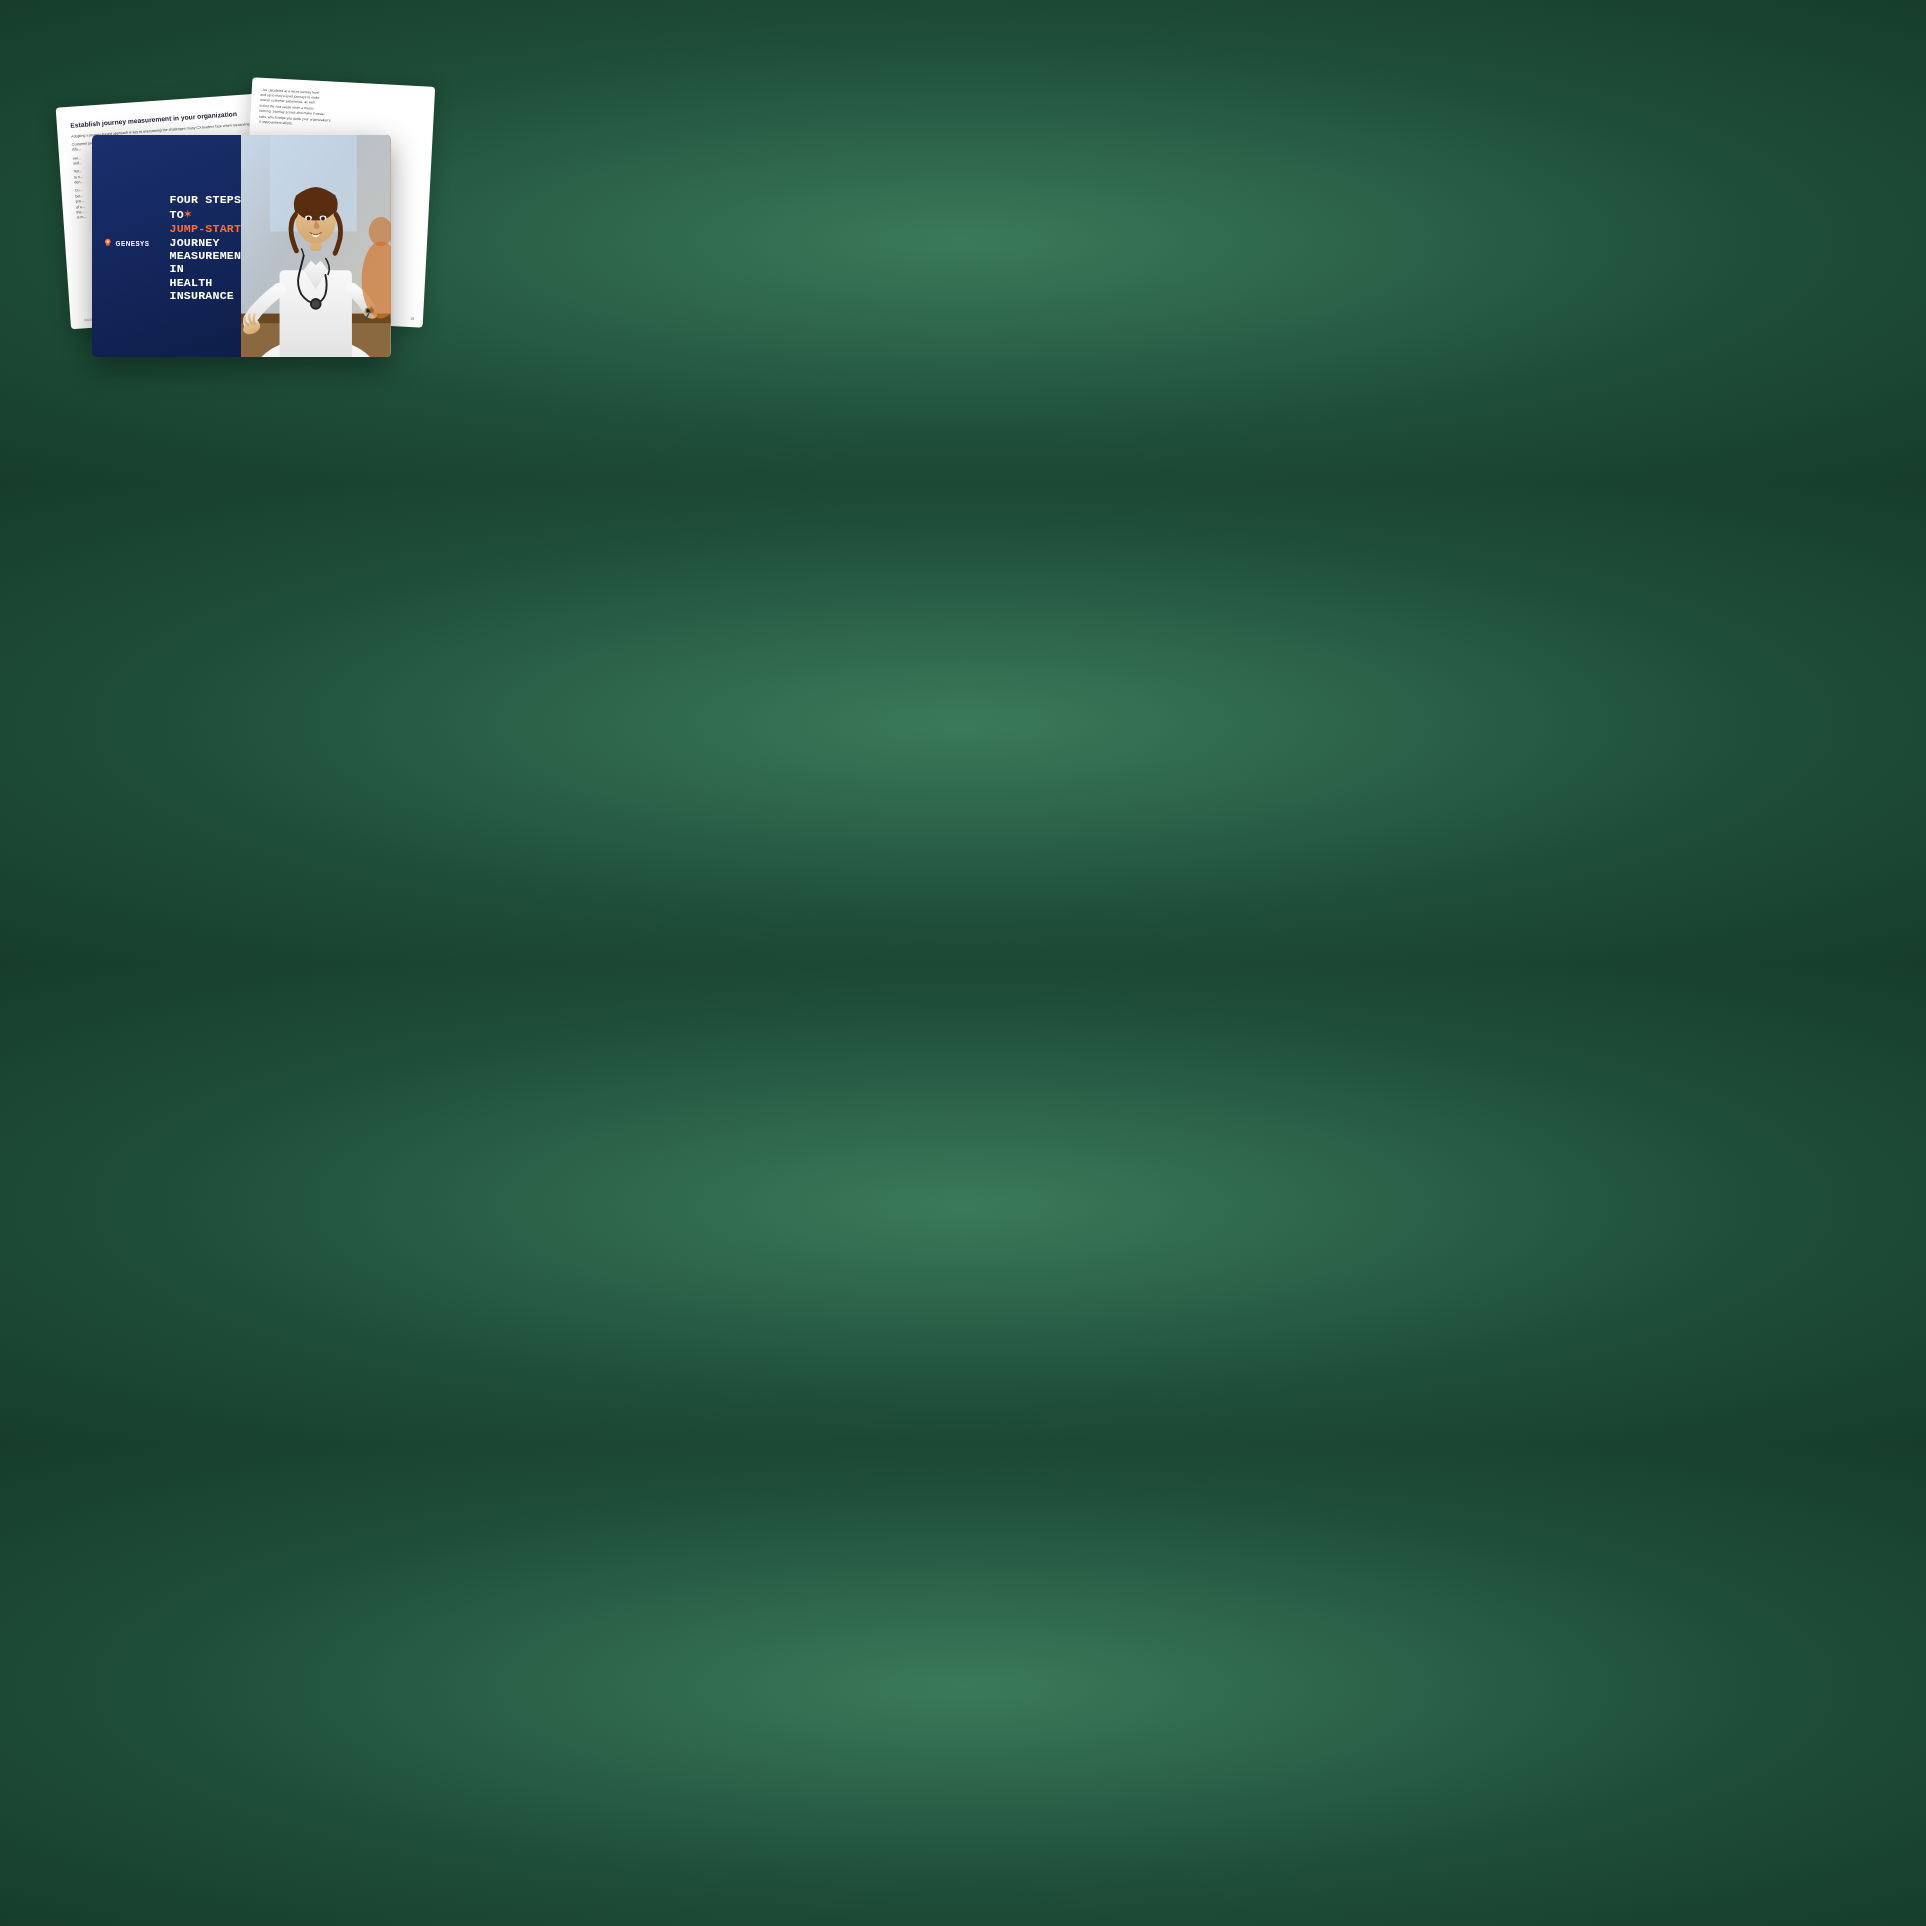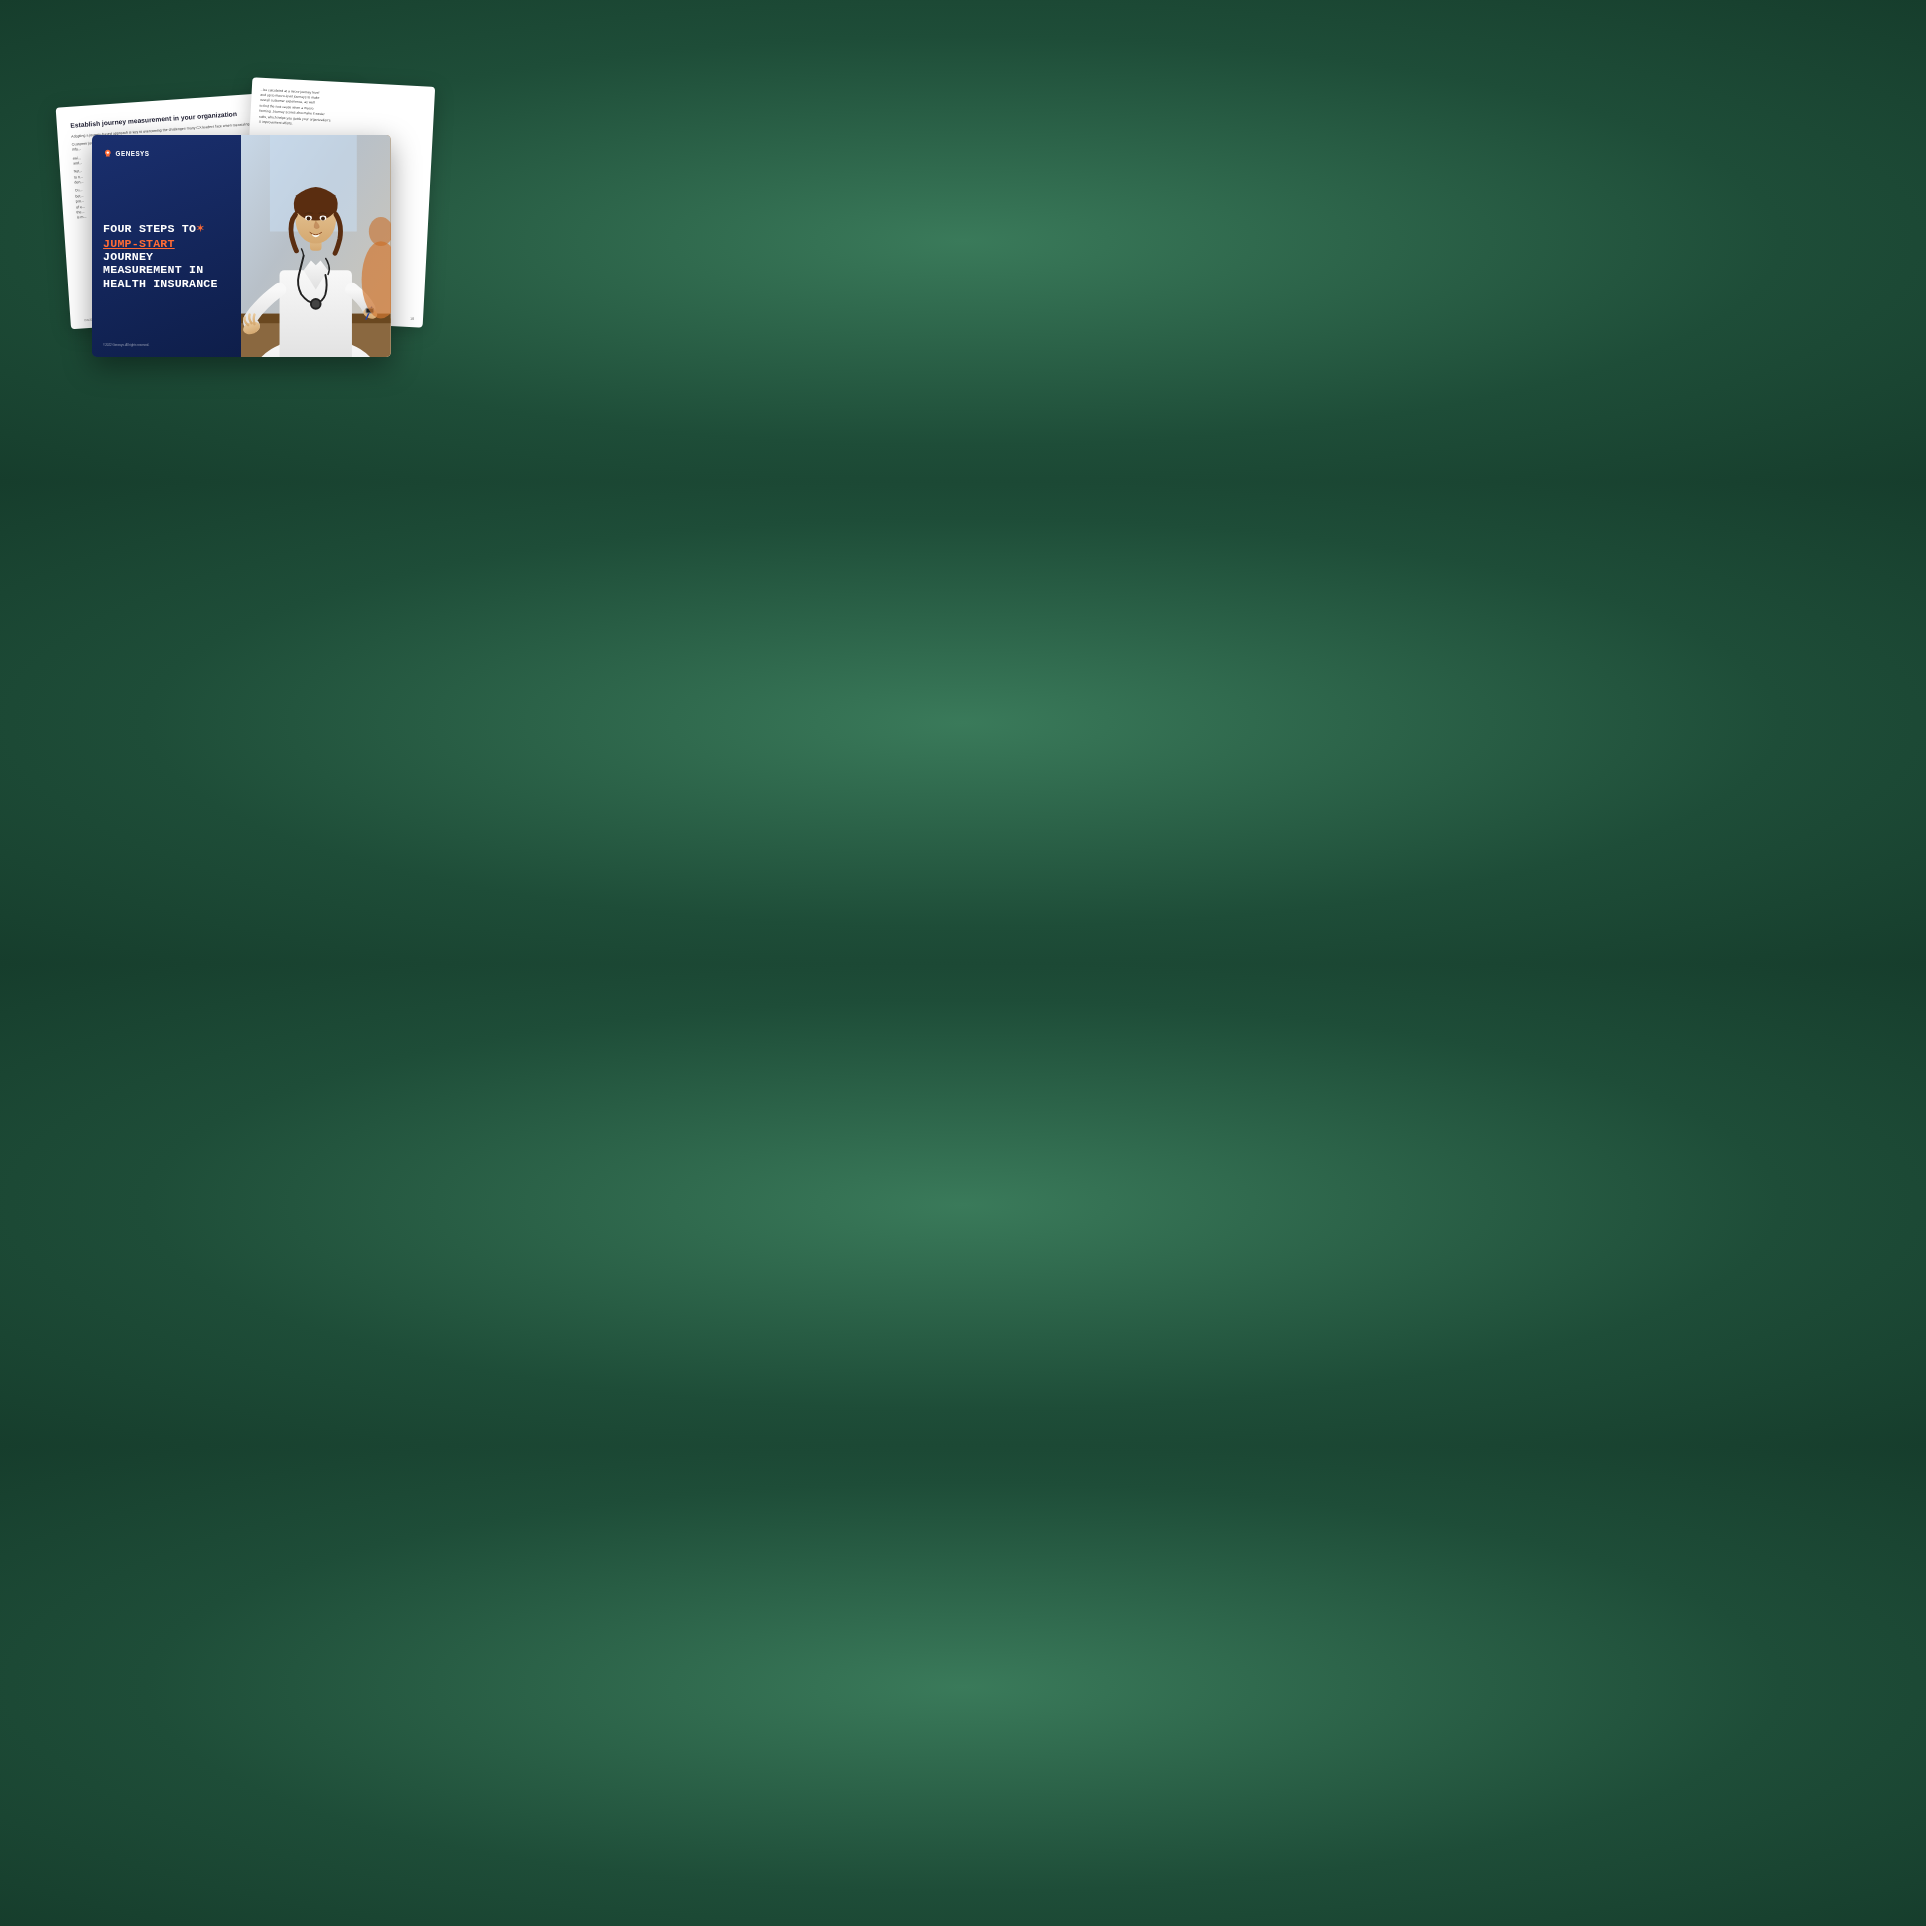--- a/index.html
+++ b/index.html
@@ -193,23 +193,24 @@
       z-index: 10;
       display: flex;
     }
 
     
     .booklet-left {
       width: 50%;
       background: linear-gradient(160deg, #1a2f6e 0%, #0e1e4a 100%);
       padding: 14.4px 11.6px 9.6px 11.6px;
       display: flex;
-      flex-direction: column;
+      flex-direction: row;
       justify-content: space-between;
       position: relative;
+      gap: 20px;
     }
 
     .genesys-logo {
       display: flex;
       align-items: center;
       gap: 2.9px;
       margin-bottom: 9.6px;
     }
 
     .genesys-icon {
@@ -234,21 +235,20 @@
       text-transform: uppercase;
       letter-spacing: 0.2px;
       flex: 1;
       display: flex;
       flex-direction: column;
       justify-content: center;
     }
 
     .title-highlight {
       color: #ff6b35;
-      text-decoration: underline;
       text-decoration-color: #ff6b35;
     }
 
     .title-squiggle {
       display: inline-block;
       color: #ff6b35;
       font-size: 13.5px;
     }
 
     .booklet-footer {

